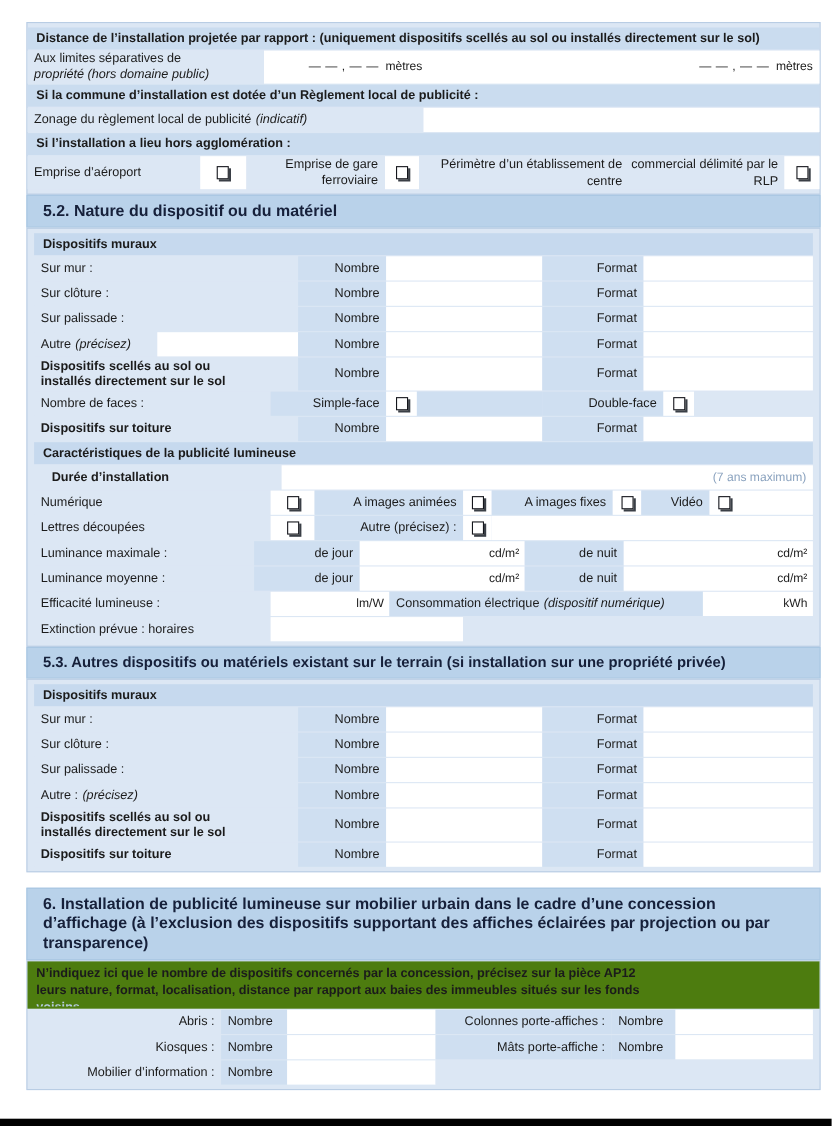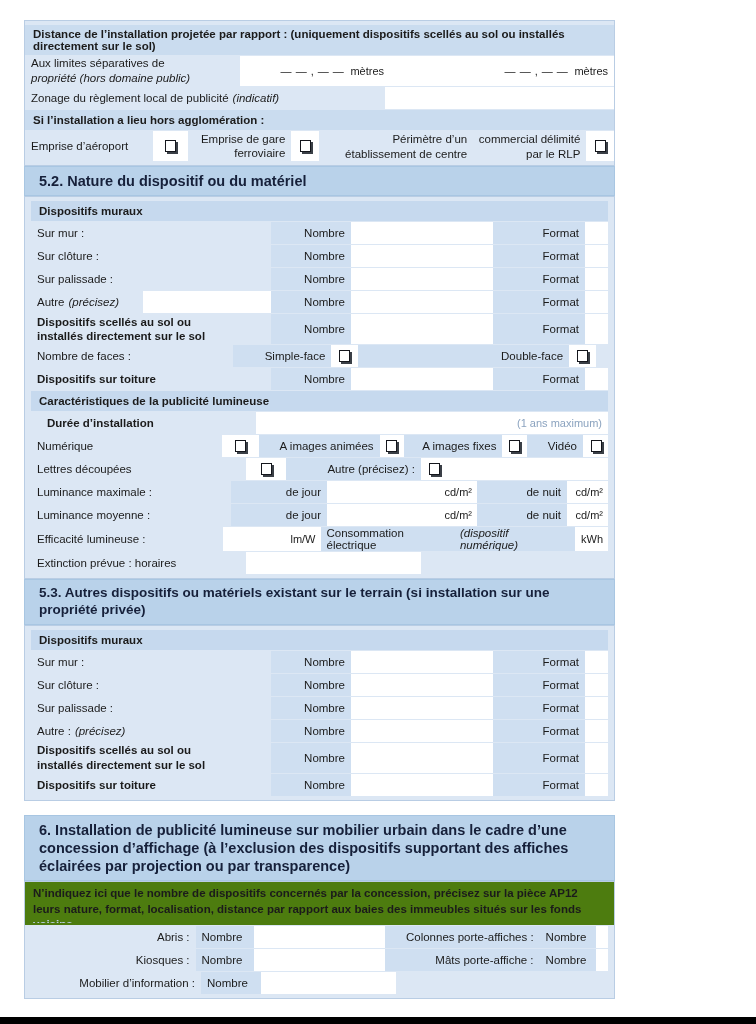--- a/index.html
+++ b/index.html
@@ -32,21 +32,21 @@
     bottom: 0;
     width: 756px;
     height: 7px;
     background: #000000;
   }
 
   .content {
     position: absolute;
     left: 24px;
     top: 20px;
-    width: 591px;
+    width: 722px;
   }
 
   
   .block {
     background: #dce7f4;
     border: 1px solid #b9cde4;
     box-sizing: border-box;
     padding: 3px 0 3px 0;
   }
 
@@ -186,20 +186,21 @@
         <div class="cell field" style="width:150px; justify-content:flex-end; gap:6px;">
           <span class="dashline">— — ,  — —</span>
           <span>mètres</span>
         </div>
         <div class="cell field grow" style="justify-content:flex-end; gap:6px;">
           <span class="dashline">— — ,  — —</span>
           <span>mètres</span>
         </div>
       </div>
 
+      <div class="strip">Si la commune d’installation est dotée d’un Règlement local de publicité :</div>
 
       <div class="row">
         <div class="cell lbl" style="width:360px;">
           <span>Zonage du règlement local de publicité</span>
           <span class="ital" style="margin-left:4px;">(indicatif)</span>
         </div>
         <div class="cell field grow"></div>
       </div>
 
       <div class="strip">Si l’installation a lieu hors agglomération :</div>
@@ -299,21 +300,21 @@
         <div class="cell field" style="width:142px;"></div>
         <div class="cell lbl shade right" style="width:92px;">Format</div>
         <div class="cell field grow" style="margin-right:6px;"></div>
       </div>
 
       <div class="strip sub" style="margin-left:6px; margin-right:6px;">Caractéristiques de la publicité lumineuse</div>
 
       <div class="row">
         <div class="cell lbl" style="width:215px; margin-left:16px;font-weight:bold;">Durée d’installation</div>
         <div class="cell field grow" style="margin-right:6px; justify-content:flex-end;">
-          <span class="hint">(1 ans maximum)</span>
+          <span class="hint">(7 ans maximum)</span>
         </div>
       </div>
 
       <div class="row">
         <div class="cell lbl" style="width:215px; margin-left:6px;">Numérique</div>
         <div class="cbwrap" style="width:40px;">
           <span class="cb"></span>
         </div>
         <div class="cell lbl shade right" style="width:135px;">A images animées</div>
         <div class="cbwrap" style="width:26px;">

